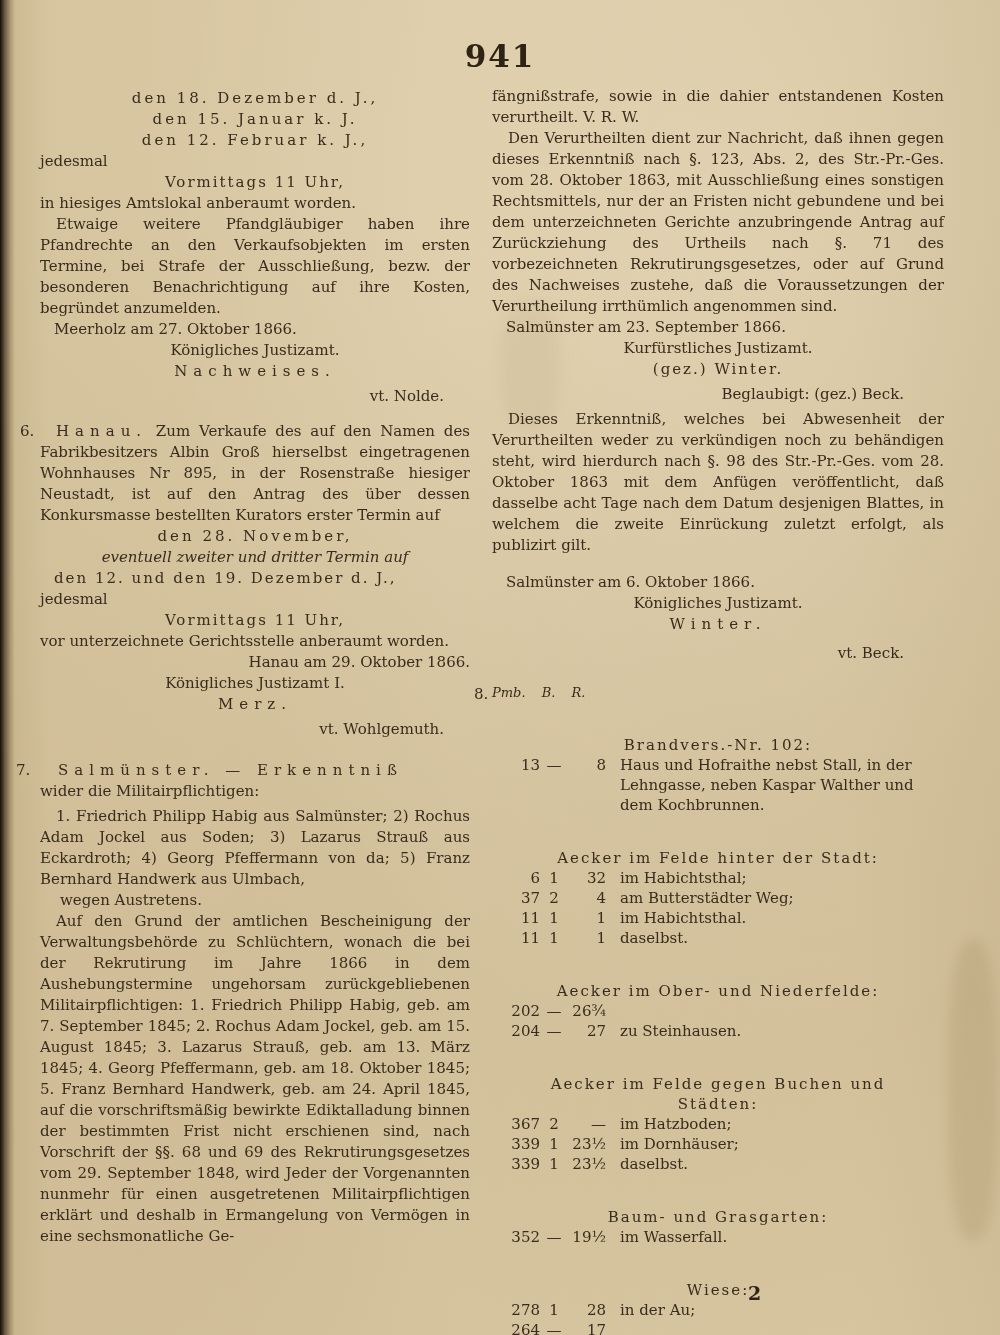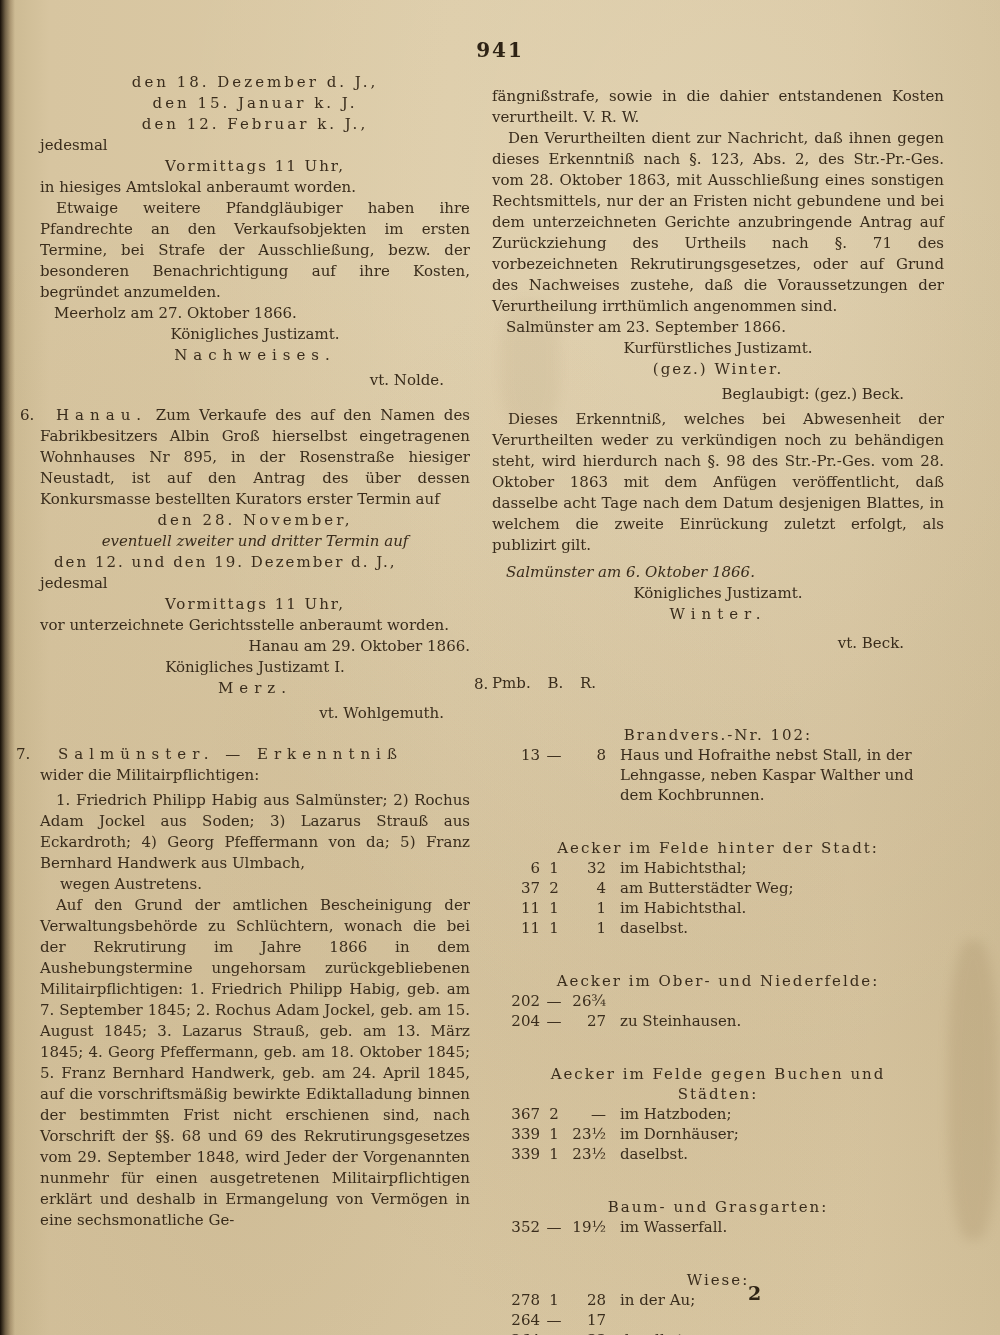--- a/index.html
+++ b/index.html
@@ -9,41 +9,41 @@
     background:
       radial-gradient(ellipse at 72% 18%, rgba(255,250,235,0.18), transparent 55%),
       radial-gradient(ellipse at 25% 85%, rgba(120,90,40,0.10), transparent 60%),
       radial-gradient(ellipse at 85% 60%, rgba(130,100,55,0.08), transparent 55%),
       linear-gradient(90deg,#c9b78f 0%,#d7c5a0 5%,#dccba7 45%,#d8c6a1 85%,#d1bf99 100%);
   }
   .spine{position:absolute;left:0;top:0;width:15px;height:1335px;
     background:linear-gradient(90deg,#150e07 0%,#33251497 35%,#7a634460 70%,rgba(160,135,95,0) 100%);}
   .bleed{position:absolute;filter:blur(6px);opacity:.16;background:#8a6f45;border-radius:40%;}
   .pagenum{position:absolute;top:38px;left:0;width:1000px;text-align:center;
-    font-size:20px;font-weight:bold;letter-spacing:2px;color:#2e2315;}
+    font-size:31px;font-weight:bold;letter-spacing:2px;color:#2e2315;}
   .col{position:absolute;font-size:15px;line-height:21px;text-align:justify;}
-  .col-left{left:40px;top:72px;width:430px;}
+  .col-left{left:40px;top:88px;width:430px;}
   .col-right{left:492px;top:86px;width:452px;}
   .center{text-align:center;}
   .rightal{text-align:right;}
   .sp1{letter-spacing:3px;}
   .sp2{letter-spacing:6px;}
   .sp3{letter-spacing:2px;}
   .indent{text-indent:16px;}
   .item{position:relative;}
   .item-no{position:absolute;top:0;}
   .mt4{margin-top:4px;}.mt8{margin-top:8px;}.mt14{margin-top:14px;}.mt20{margin-top:20px;}
   .plist{line-height:20px;text-align:left;}
   .prow{display:flex;align-items:flex-start;}
   .prow .n1{width:48px;text-align:right;flex:none;}
   .prow .n2{width:28px;text-align:center;flex:none;}
   .prow .n3{width:38px;text-align:right;flex:none;}
   .prow .desc{flex:1;padding-left:14px;text-align:left;}
   .lhead{text-align:center;letter-spacing:2px;margin-top:33px;}
-  .abbr-line{font-size:15px;word-spacing:12px;line-height:18px;text-align:left;}
+  .abbr-line{font-size:13px;word-spacing:12px;line-height:18px;text-align:left;font-style:italic;}
   .sigmark{position:absolute;left:748px;top:1282px;font-size:19px;font-weight:bold;color:#2e2315;}
 </style>
 </head>
 <body>
 
 <div class="spine"></div>
 <div class="bleed" style="left:948px;top:940px;width:50px;height:300px;"></div>
 <div class="bleed" style="left:500px;top:300px;width:60px;height:130px;opacity:.07;"></div>
 
 <div class="pagenum">941</div>
@@ -91,21 +91,21 @@
 </div>
 
 <div class="col col-right">
   <div>fängnißstrafe, sowie in die dahier entstandenen Kosten verurtheilt. V. R. W.</div>
   <div class="indent">Den Verurtheilten dient zur Nachricht, daß ihnen gegen dieses Erkenntniß nach §. 123, Abs. 2, des Str.-Pr.-Ges. vom 28. Oktober 1863, mit Ausschließung eines sonstigen Rechtsmittels, nur der an Fristen nicht gebundene und bei dem unterzeichneten Gerichte anzubringende Antrag auf Zurückziehung des Urtheils nach §. 71 des vorbezeichneten Rekrutirungsgesetzes, oder auf Grund des Nachweises zustehe, daß die Voraussetzungen der Verurtheilung irrthümlich angenommen sind.</div>
   <div style="text-align:left;text-indent:14px;">Salmünster am 23. September 1866.</div>
   <div class="center">Kurfürstliches Justizamt.</div>
   <div class="center sp3">(gez.) Winter.</div>
   <div class="rightal mt4" style="padding-right:40px;">Beglaubigt: (gez.) Beck.</div>
   <div class="indent mt4">Dieses Erkenntniß, welches bei Abwesenheit der Verurtheilten weder zu verkündigen noch zu behändigen steht, wird hierdurch nach §. 98 des Str.-Pr.-Ges. vom 28. Oktober 1863 mit dem Anfügen veröffentlicht, daß dasselbe acht Tage nach dem Datum desjenigen Blattes, in welchem die zweite Einrückung zuletzt erfolgt, als publizirt gilt.</div>
-  <div style="text-align:left;text-indent:14px;margin-top:6px;font-style:italic;">Salmünster am 6. Oktober 1866.</div>
+  <div style="text-align:left;text-indent:14px;margin-top:16px;">Salmünster am 6. Oktober 1866.</div>
   <div class="center">Königliches Justizamt.</div>
   <div class="center sp2">Winter.</div>
   <div class="rightal mt8" style="padding-right:40px;">vt. Beck.</div>
 
   <div class="item mt20">
     <span class="item-no" style="left:-18px;">8.</span>
     <div class="abbr-line">Pmb. B. R.</div>
 
     <div class="plist">
       <div class="lhead sp3">Brandvers.-Nr. 102:</div>

